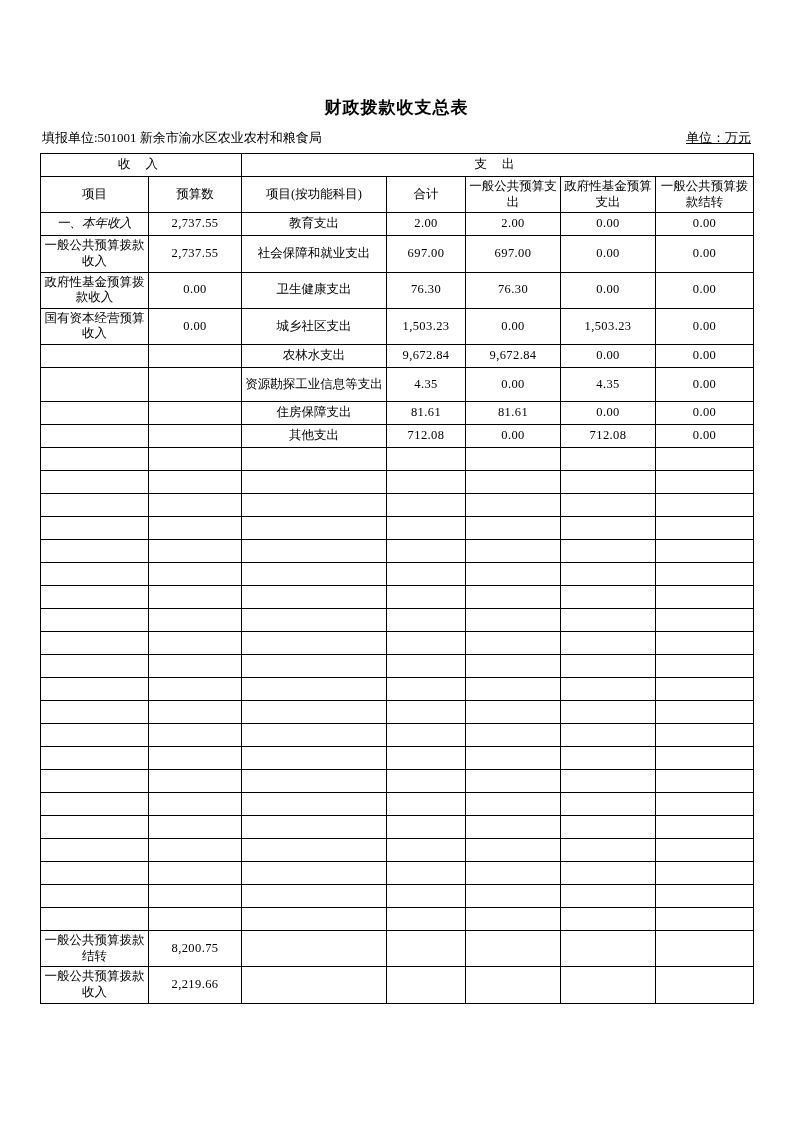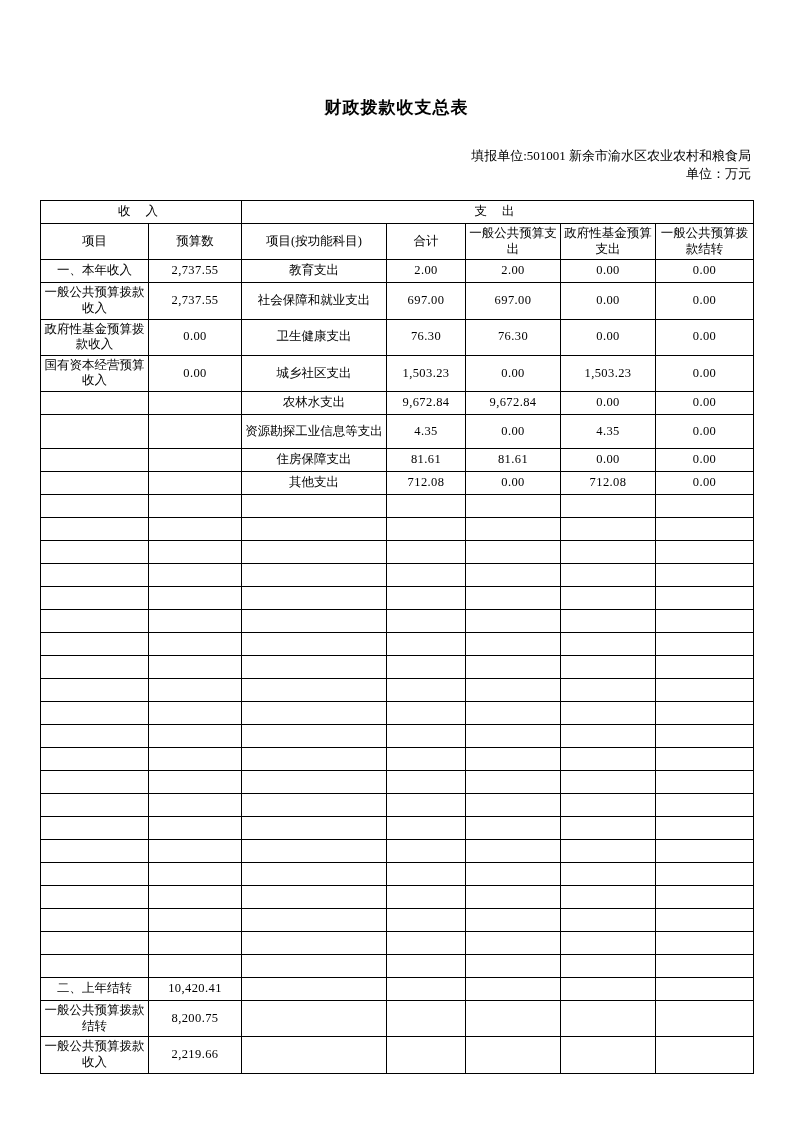--- a/index.html
+++ b/index.html
@@ -25,35 +25,35 @@
     text-align: center;
     font-size: 17px;
     font-weight: bold;
     margin-top: 96px;
     letter-spacing: 1px;
   }
   .meta-row {
     display: flex;
     justify-content: space-between;
     align-items: flex-end;
-    margin-top: 28px;
+    margin-top: 10px;
     font-size: 13px;
     padding: 0 2px;
-    flex-direction: column;
   }
   .meta-left {
     white-space: nowrap;
   }
   .meta-right {
     white-space: nowrap;
+    text-decoration: underline;
   }
   table.main {
     border-collapse: collapse;
     width: 713px;
-    margin-top: 17px;
+    margin-top: 6px;
     table-layout: fixed;
   }
   table.main td {
     border: 1px solid #000000;
     font-size: 12.5px;
     text-align: center;
     vertical-align: middle;
     padding: 2px 2px;
     line-height: 1.25;
     height: 18px;
@@ -68,20 +68,21 @@
     height: 26px;
     padding-left: 26px;
   }
   .num {
     font-family: Liberation Serif, serif;
     letter-spacing: 0.4px;
   }
   .left-indent1 {
     text-align: left;
     padding-left: 6px;
+    font-style: italic;
   }
   .left-indent2 {
     text-align: left;
     padding-left: 18px;
   }
   .empty-row td {
     height: 18px;
   }
   .tall {
     height: 34px;
@@ -389,29 +390,20 @@
       <tr class="empty-row">
           <td></td>
           <td></td>
           <td></td>
           <td></td>
           <td></td>
           <td></td>
           <td></td>
         </tr>
 
-      <tr>
-        <td class="left-indent1">二、上年结转</td>
-        <td class="num">10,420.41</td>
-        <td></td>
-        <td></td>
-        <td></td>
-        <td></td>
-        <td></td>
-      </tr>
 
       <tr class="tall">
         <td class="left-indent2">一般公共预算拨款结转</td>
         <td class="num">8,200.75</td>
         <td></td>
         <td></td>
         <td></td>
         <td></td>
         <td></td>
       </tr>

